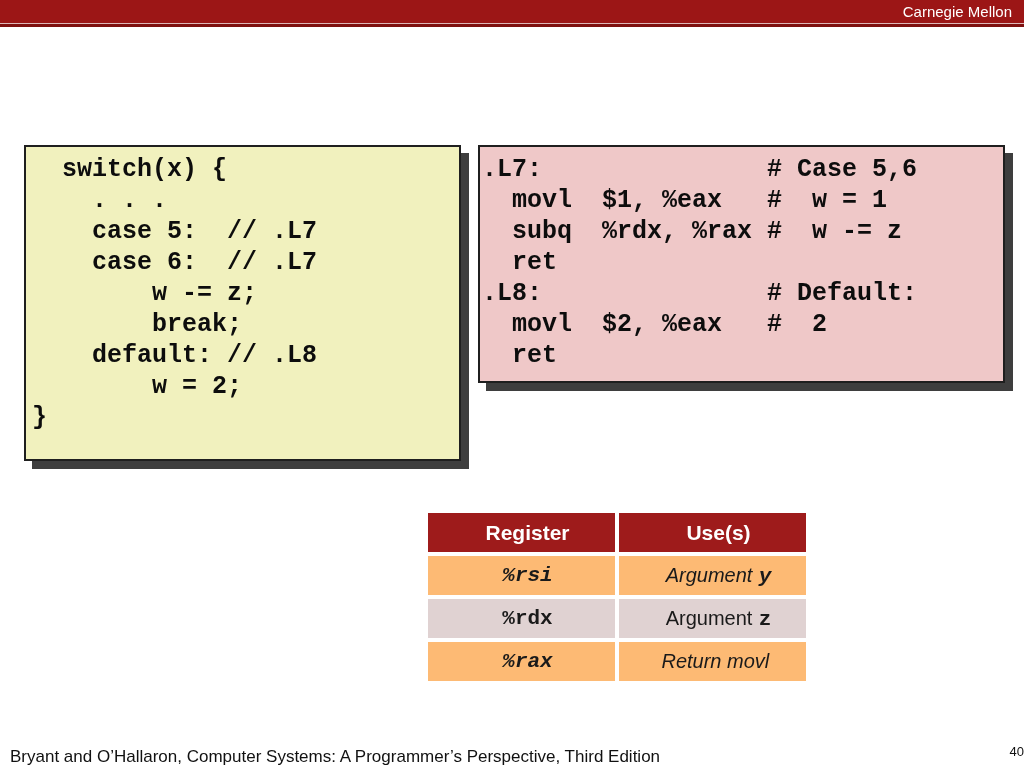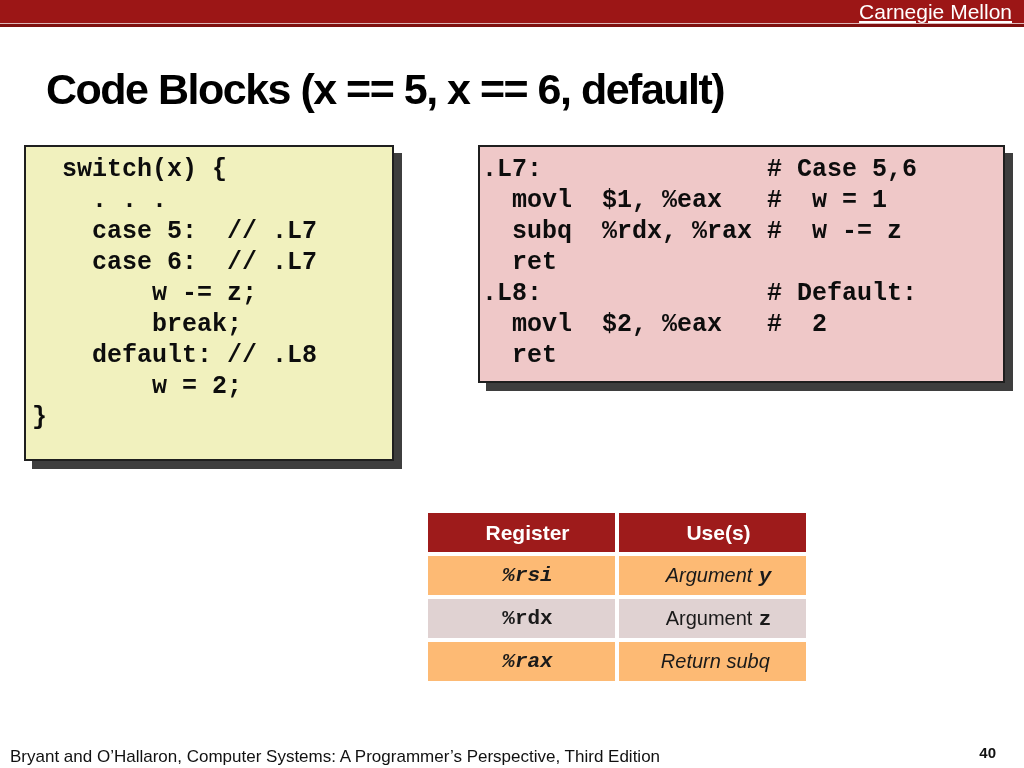--- a/index.html
+++ b/index.html
@@ -10,41 +10,41 @@
   }
   .slide { position:relative; width:1024px; height:768px; background:#ffffff; overflow:hidden; }
 
   
   .topbar {
     position:absolute; top:0; left:0; width:1024px; height:23px;
     background:#9c1616;
     display:flex; align-items:center; justify-content:flex-end;
     padding-right:12px; box-sizing:border-box;
   }
-  .topbar-brand { color:#ffffff; font-size:21px; line-height:1;text-decoration:underline; }
+  .topbar-brand { color:#ffffff; font-size:15px; line-height:1; }
   .topbar-sep1 { position:absolute; top:23px; left:0; width:1024px; height:1px; background:#deb8b8; }
   .topbar-sep2 { position:absolute; top:24px; left:0; width:1024px; height:3px; background:#7e100f; }
 
   
   .title {
     position:absolute; left:46px; top:66px; margin:0;
     font-size:43px; font-weight:bold; color:#000000;
     letter-spacing:-1.5px; line-height:1.1; white-space:nowrap;
   }
 
   
   .code {
     position:absolute; margin:0;
     font-family:"Liberation Mono","DejaVu Sans Mono",monospace;
     font-weight:bold; font-size:25px; line-height:31px; color:#0d0d0d;
     border:2px solid #1f1f1f; box-shadow:8px 8px 0 #3e3e3e;
     white-space:pre; box-sizing:border-box; overflow:hidden;
   }
   .c-code {
-    left:24px; top:145px; width:370px; height:316px;
+    left:24px; top:145px; width:437px; height:316px;
     padding:7px 10px 26px 6px; background:#f1f1be;
   }
   .asm-code {
     left:478px; top:145px; width:527px; height:238px;
     padding:7px 8px 10px 2px; background:#efc8c8;
   }
 
   
   .reg-table-wrap { position:absolute; left:424px; top:509px; }
   table.reg-table { border-collapse:separate; border-spacing:4px; }
@@ -67,36 +67,35 @@
     font-family:"Liberation Mono","DejaVu Sans Mono",monospace;
     font-weight:bold; font-size:21px; margin-left:0.3em;
   }
 
   
   .footer-citation {
     position:absolute; left:10px; top:747px;
     font-size:17px; color:#111111; white-space:nowrap;
   }
   .footer-pageno {
-    position:absolute; right:28px; top:744px;
-    font-size:15px; font-weight:bold; color:#111111;
+    position:absolute; right:0; top:744px;
+    font-size:13px; font-weight:normal; color:#111111;
   }
 </style>
 </head>
 <body>
 
 <div class="slide">
 
   <div class="topbar">
     <span class="topbar-brand">Carnegie Mellon</span>
   </div>
   <div class="topbar-sep1"></div>
   <div class="topbar-sep2"></div>
 
-  <h1 class="title">Code Blocks (x == 5, x == 6, default)</h1>
 
   <pre class="code c-code">  switch(x) {
     . . .
     case 5:  // .L7
     case 6:  // .L7
         w -= z;
         break;
     default: // .L8
         w = 2;
 }</pre>
@@ -121,21 +120,21 @@
         <tr class="row-light">
           <td class="cell-mono">%rsi</td>
           <td class="cell-use"><span>Argument</span><span class="use-var">y</span></td>
         </tr>
         <tr class="row-dark">
           <td class="cell-mono">%rdx</td>
           <td class="cell-use"><span>Argument</span><span class="use-var">z</span></td>
         </tr>
         <tr class="row-light">
           <td class="cell-mono">%rax</td>
-          <td class="cell-use"><span>Return subq</span><span class="use-var"></span></td>
+          <td class="cell-use"><span>Return movl</span><span class="use-var"></span></td>
         </tr>
       </tbody>
     </table>
   </div>
 
   <div class="footer-citation">Bryant and O’Hallaron, Computer Systems: A Programmer’s Perspective, Third Edition</div>
   <div class="footer-pageno">40</div>
 
 </div>
 

